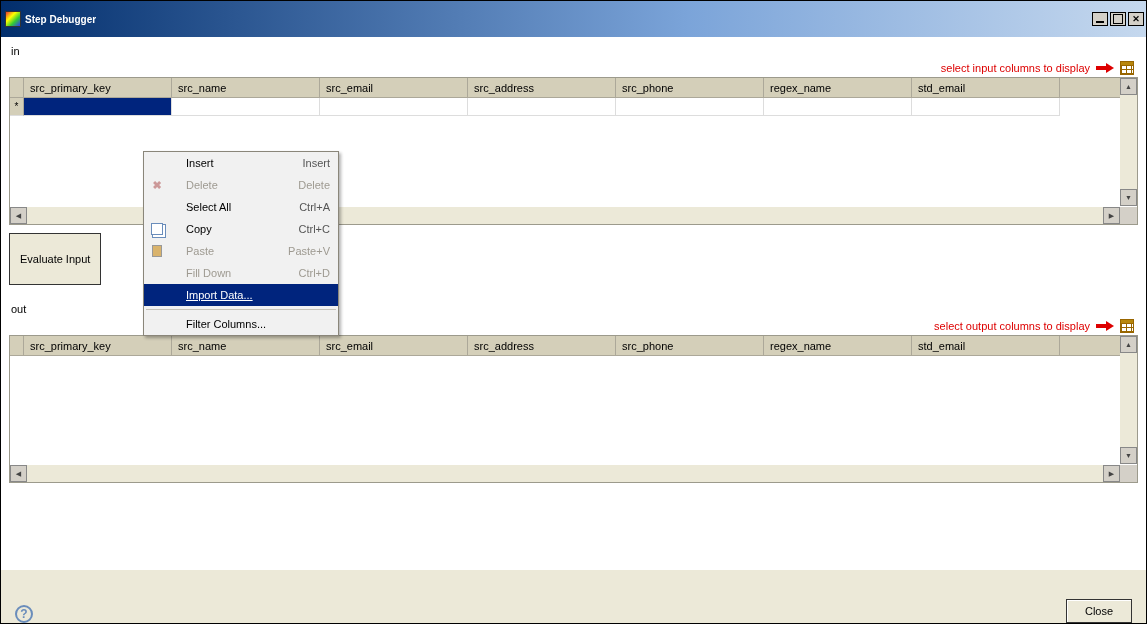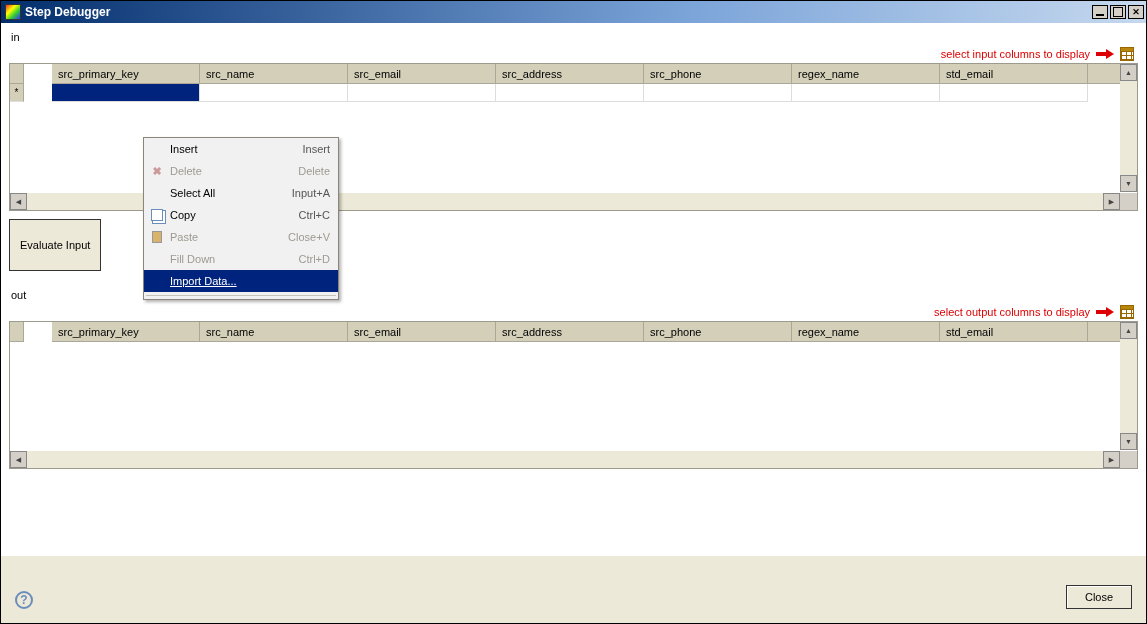--- a/index.html
+++ b/index.html
@@ -8,27 +8,27 @@
   font-size: 11px;
   background: #ece9d8;
   width: 1147px;
   height: 624px;
   overflow: hidden;
   border: 1px solid #000;
 }
 
 
 .titlebar {
-  height: 22px;
+  height: 36px;
   background: linear-gradient(to right, #022e6c 0%, #7ba4d9 60%, #c5d8ee 100%);
   display: flex;
   align-items: center;
   color: #fff;
   font-weight: bold;
-  font-size: 12px;
+  font-size: 10px;
   padding-left: 4px;
 }
 .titlebar .app-icon {
   width: 16px; height: 16px; margin-right: 4px;
   background: linear-gradient(135deg, #e33 0%, #ff0 35%, #3c3 65%, #33f 100%);
   border: 1px solid #333;
 }
 .titlebar .spacer { flex: 1; }
 .win-btn {
   width: 16px; height: 14px;
@@ -110,21 +110,21 @@
   align-items: center;
   padding-left: 6px;
   font-size: 11px;
   color: #000;
   overflow: hidden;
 }
 .row-hdr {
   width: 14px; padding: 0; justify-content: center;
   font-size: 10px;
 }
-.col-0 { width: 148px; margin-left: 28px; }
+.col-0 { width: 148px; }
 .col-n { width: 148px; }
 .col-last { width: 148px; text-align: right; }
 .hdr-tail { flex:1; background:#d4cfb9; border-bottom:1px solid #aca899;}
 .vscroll {
   position: absolute; right: 0; top: 0; bottom: 18px; width: 17px;
   background: #ece9d8;
 }
 .vscroll .arrow { height: 17px; background:#d4d0c8; border:1px solid #888; display:flex;align-items:center;justify-content:center;}
 .vscroll .arrow.up::after { content:"▲"; font-size:7px; color:#444;}
 .vscroll .arrow.down { position:absolute; bottom:0; left:0; right:0;}
@@ -172,20 +172,21 @@
   border: 1px solid #8a867a;
   box-shadow: 2px 2px 3px rgba(0,0,0,0.3);
   z-index: 100;
 }
 .menu-item {
   display: flex;
   align-items: center;
   height: 22px;
   padding: 0 8px 0 4px;
   font-size: 11px;
+  gap: 16px;
 }
 .menu-item .mi-icon { width:18px; display:flex; justify-content:center; }
 .menu-item .mi-label { flex:1; padding-left:4px;}
 .menu-item .mi-shortcut { color:#555; }
 .menu-item.disabled { color:#9e9a91; }
 .menu-item.disabled .mi-shortcut { color:#9e9a91; }
 .menu-item.highlight { background:#00247d; color:#fff;text-decoration:underline; }
 .menu-sep { height:1px; background:#c5c2b8; margin:3px 2px; }
 
 .delete-icon { color:#c99; font-weight:bold; }
@@ -323,47 +324,52 @@
       <span class="mi-shortcut">Insert</span>
     </div>
     <div class="menu-item disabled">
       <span class="mi-icon delete-icon">✖</span>
       <span class="mi-label">Delete</span>
       <span class="mi-shortcut">Delete</span>
     </div>
     <div class="menu-item">
       <span class="mi-icon"></span>
       <span class="mi-label">Select All</span>
-      <span class="mi-shortcut">Input+A</span>
+      <span class="mi-shortcut">Ctrl+A</span>
     </div>
     <div class="menu-item">
       <span class="mi-icon">
           <span class="copy-icon"></span>
         </span>
       <span class="mi-label">Copy</span>
       <span class="mi-shortcut">Ctrl+C</span>
     </div>
     <div class="menu-item disabled">
       <span class="mi-icon">
           <span class="paste-icon"></span>
         </span>
       <span class="mi-label">Paste</span>
-      <span class="mi-shortcut">Close+V</span>
+      <span class="mi-shortcut">Paste+V</span>
     </div>
     <div class="menu-item disabled">
       <span class="mi-icon"></span>
       <span class="mi-label">Fill Down</span>
       <span class="mi-shortcut">Ctrl+D</span>
     </div>
     <div class="menu-item highlight">
       <span class="mi-icon"></span>
       <span class="mi-label">Import Data...</span>
       <span class="mi-shortcut"></span>
     </div>
     <div class="menu-sep"></div>
+    <div class="menu-item">
+      <span class="mi-icon"></span>
+      <span class="mi-label">Filter Columns...</span>
+      <span class="mi-shortcut"></span>
+    </div>
   </div>
 
 </div>
 
 <div class="bottom-bar">
   <div class="help-icon">?</div>
   <div class="spacer"></div>
   <div class="close-btn">Close</div>
 </div>
 

